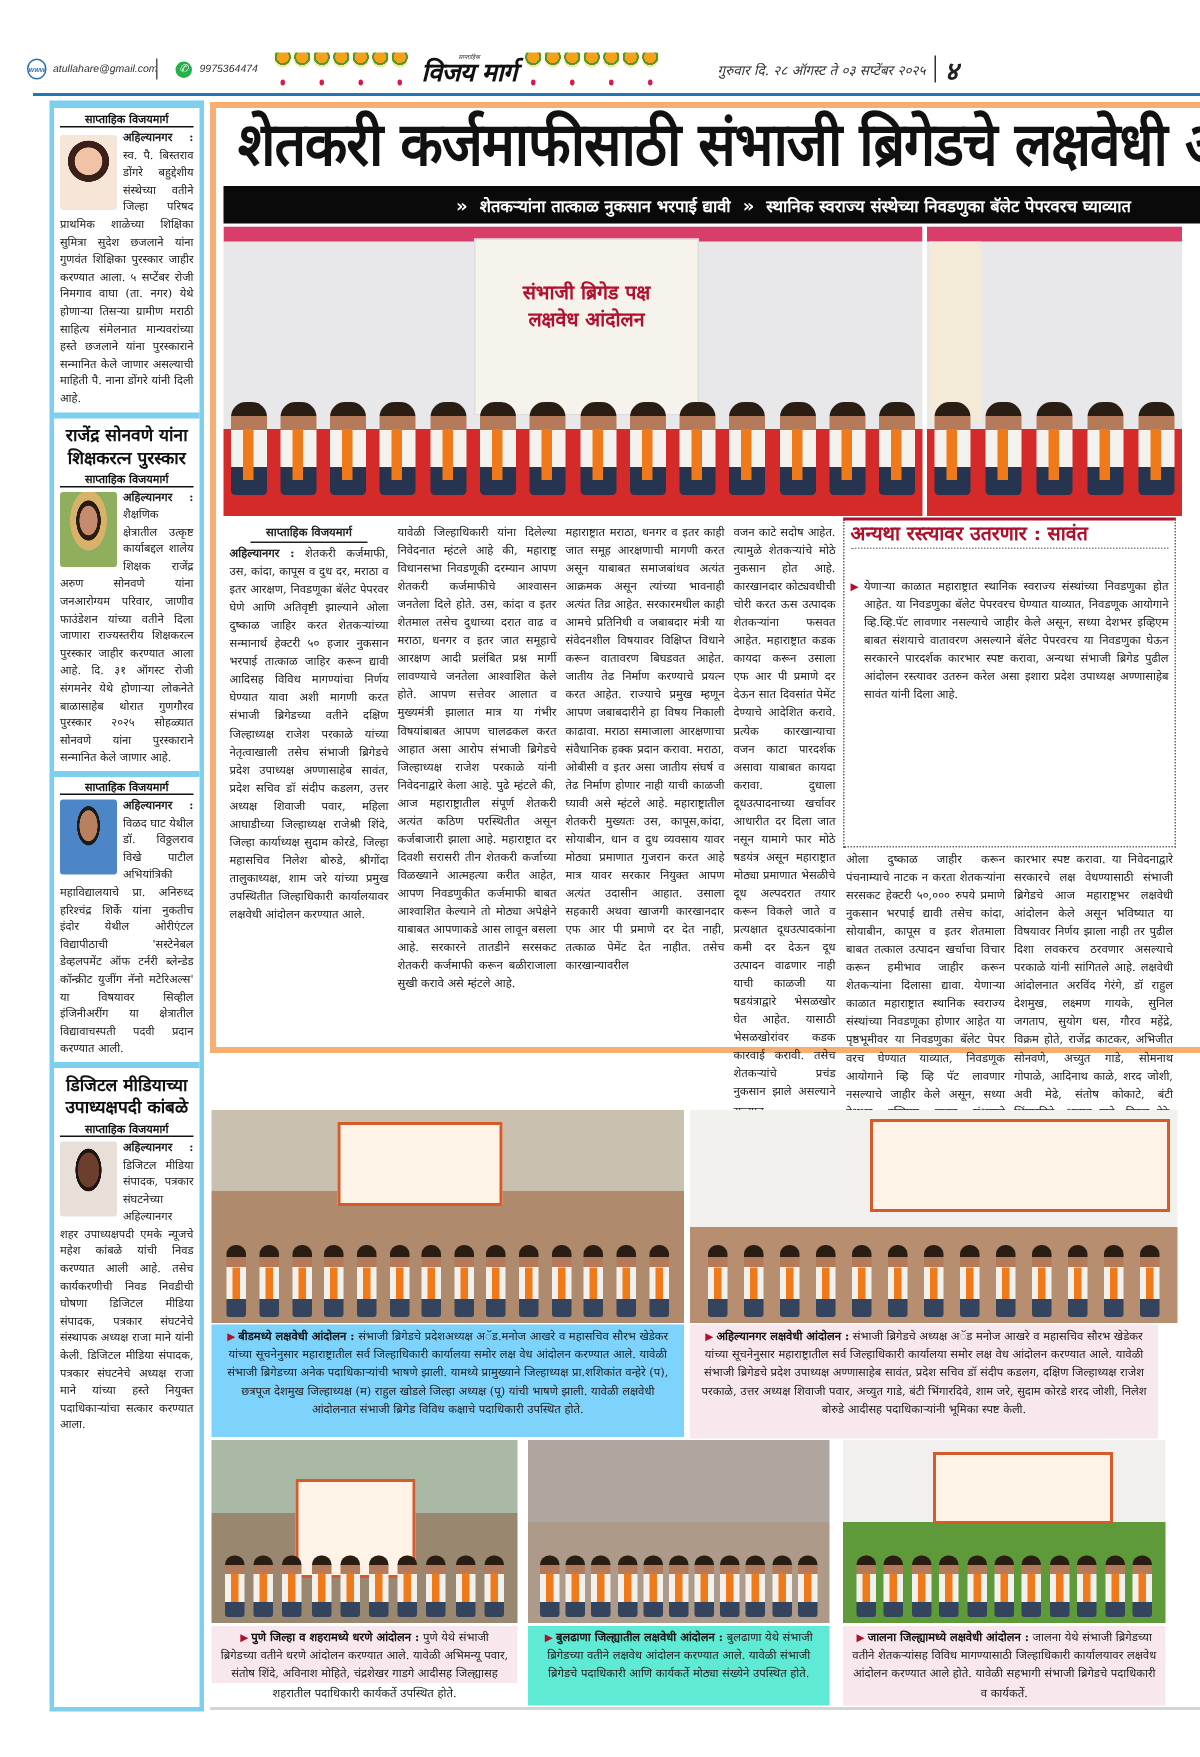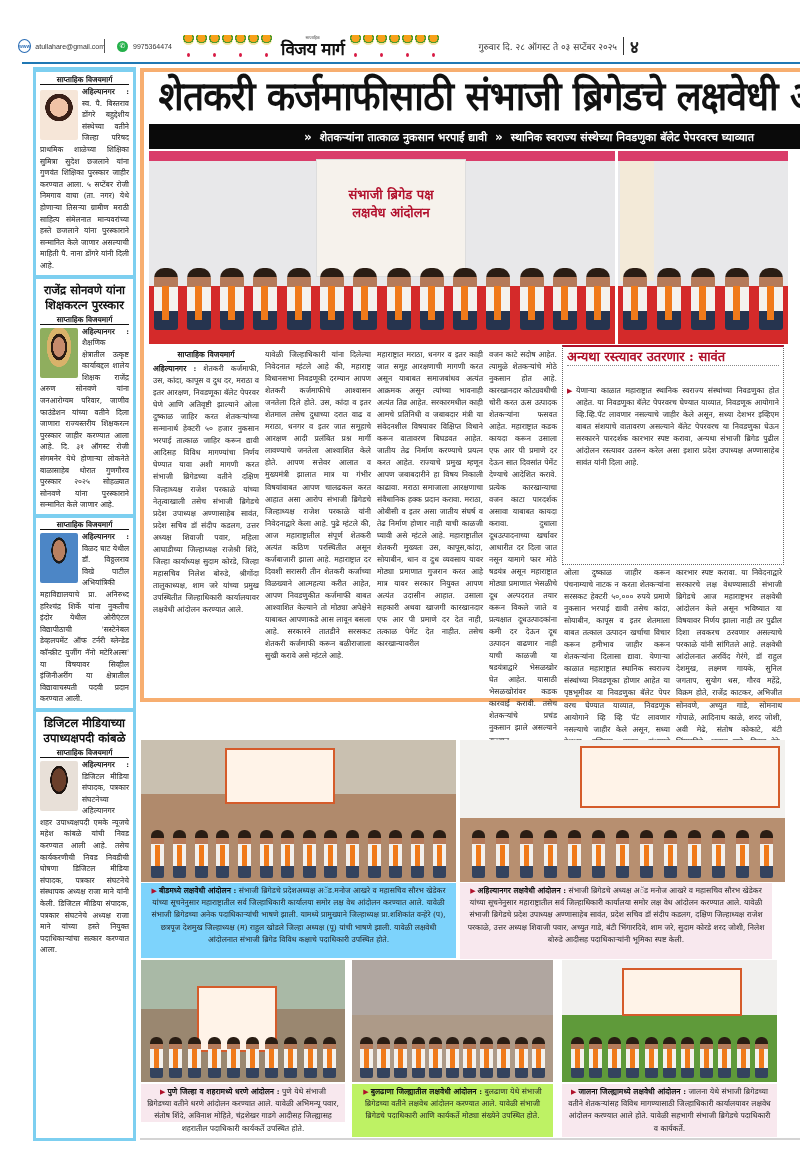--- a/index.html
+++ b/index.html
@@ -1,20 +1,20 @@
 <!DOCTYPE html>
 <html><head>
 <meta charset="utf-8">
 <style>
   * { box-sizing: border-box; margin: 0; padding: 0; }
   html, body { width: 800px; height: 1171px; background: #fff; overflow: hidden; }
   body { font-family: "DejaVu Serif", "Liberation Serif", serif; color: #222; position: relative; }
 
   
-  .masthead { position: absolute; top: 33px; left: 18px; width: 782px; height: 26px; display: flex; align-items: center; }
+  .masthead { position: absolute; top: 33px; left: 18px; width: 782px; height: 26px; display: flex; align-items: center; font-style: italic; }
   .mh-email { display: flex; align-items: center; font-family: "Liberation Sans", sans-serif; font-size: 7px; color: #333; width: 70px; }
   .www-icon { width: 14px; height: 14px; border-radius: 50%; border: 1px solid #2a6db5; color: #2a6db5; font-size: 4px; font-weight: bold; display: inline-flex; align-items: center; justify-content: center; margin-right: 4px; }
   .mh-sep { width: 1px; height: 14px; background: #555; margin: 0 12px 0 16px; }
   .mh-phone { display: flex; align-items: center; font-family: "Liberation Sans", sans-serif; font-size: 7px; color: #333; width: 60px; }
   .wa-icon { width: 11px; height: 11px; border-radius: 50%; background: #25b04a; color: #fff; font-size: 7px; display: inline-flex; align-items: center; justify-content: center; margin-right: 5px; }
   .garland { height: 22px; width: 92px; display: flex; align-items: flex-start; gap: 2px; position: relative; }
   .garland .flower { width: 11px; height: 10px; border-radius: 0 0 8px 8px; background: radial-gradient(circle at 50% 30%, #f7a11a 0 45%, #4e9a2d 46% 60%, #f3e4a0 61%); }
   .garland .drop { position: absolute; bottom: 0; width: 3px; height: 4px; background: #d81b45; border-radius: 50%; }
   .logo { display: flex; flex-direction: column; align-items: center; margin: 0 6px; }
   .logo-small { font-size: 4px; color: #333; line-height: 5px; }
@@ -85,21 +85,21 @@
   .gp-crowd span { width: 13px; height: 70%; border-radius: 6px 6px 2px 2px; background: linear-gradient(#2a1d14 0 16%, #b57a59 16% 30%, #f3f1ee 30% 75%, #34435e 75%); position: relative; }
   .gp-crowd span::after { content: ""; position: absolute; top: 30%; left: 4px; width: 5px; height: 45%; background: #f07a1a; }
 
   
   .caption { position: absolute; font-size: 7.6px; line-height: 12.2px; color: #222; text-align: center; padding: 2px 6px; }
   .caption .cap-title { font-weight: bold; color: #111; }
   .caption .arrow { color: #b0102a; font-size: 7px; margin-right: 2px; }
   .cap1 { top: 883px; left: 141px; width: 315px; height: 75px; background: #7dd3fc; }
   .cap2 { top: 883px; left: 460px; width: 312px; height: 76px; background: #f8e8ee; }
   .cap3 { top: 1084px; left: 141px; width: 204px; height: 38px; background: #f8e8ee; }
-  .cap4 { top: 1084px; left: 352px; width: 201px; height: 53px; background: #bef264; }
+  .cap4 { top: 1084px; left: 352px; width: 201px; height: 53px; background: #5eead4; }
   .cap5 { top: 1084px; left: 562px; width: 215px; height: 53px; background: #f8e8ee; }
   .bottom-rule { position: absolute; top: 1138px; left: 140px; width: 660px; height: 2px; background: #d4d4d4; }
 </style>
 </head>
 <body>
 
 <header class="masthead">
   <div class="mh-email">
     <span class="www-icon">WWW</span>
     <span>atullahare@gmail.com</span>

